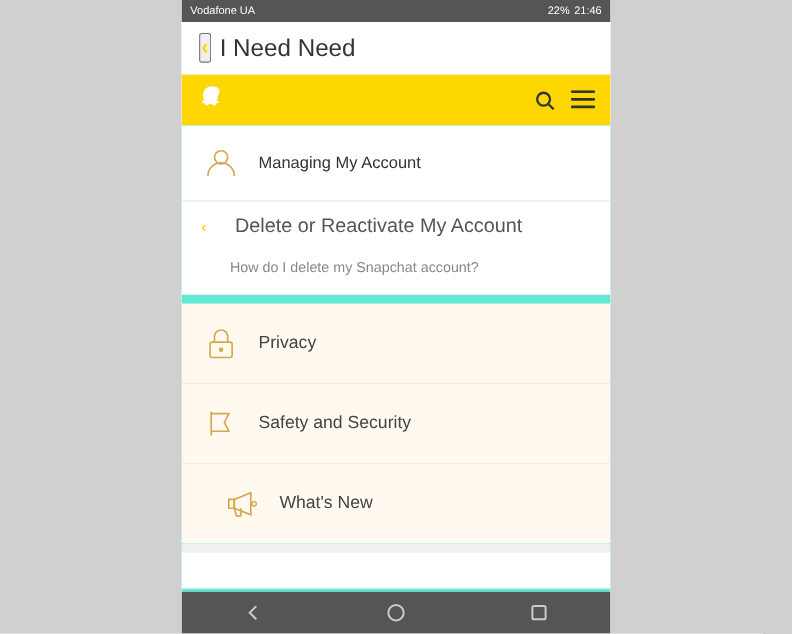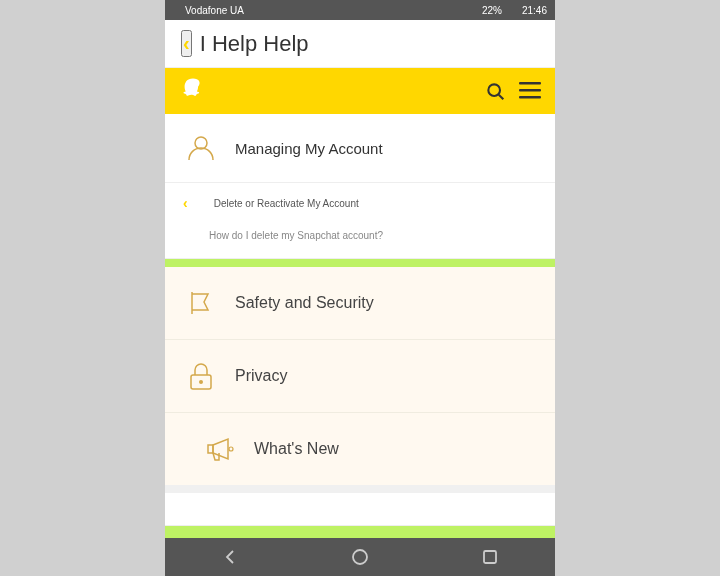--- a/index.html
+++ b/index.html
@@ -25,22 +25,22 @@
       background: #555;
       color: #fff;
       font-size: 10px;
       padding: 2px 8px;
       display: flex;
       justify-content: space-between;
       align-items: center;
       height: 20px;
       flex-shrink: 0;
     }
-    .status-left { display: flex; align-items: center; gap: 2px; margin-left: 12px; }
-    .status-right { display: flex; align-items: flex-start; gap: 20px; margin-left: 41px; }
+    .status-left { display: flex; align-items: center; gap: 2px; }
+    .status-right { display: flex; align-items: flex-start; gap: 4px; margin-left: 41px; }
     .nav-header {
       background: #fff;
       padding: 10px 16px;
       display: flex;
       align-items: center;
       gap: 8px;
       border-bottom: 1px solid #eee;
       flex-shrink: 0;
     }
     .back-arrow {
@@ -77,21 +77,21 @@
       border: none;
       cursor: pointer;
       font-size: 18px;
       color: #333;
       display: flex;
       align-items: center;
     }
     .content {
       flex: 1;
       overflow-y: auto;
-      background: #bef264;
+      background: #5eead4;
     }
     .menu-item {
       background: #fff;
       border-bottom: 1px solid #eee;
       display: flex;
       align-items: center;
       padding: 16px 18px;
       gap: 16px;
       cursor: pointer;
     }
@@ -118,31 +118,31 @@
       padding: 12px 18px;
       gap: 10px;
       cursor: pointer;
     }
     .expanded-header .chevron {
       color: #FFD700;
       font-size: 14px;
       font-weight: bold;
     }
     .expanded-header .header-text {
-      font-size: 10px;
+      font-size: 18px;
       color: #555;
       padding-left: 16px;
     }
     .sub-links {
       padding: 2px 0 12px 44px;
     }
     .sub-link {
       display: block;
       padding: 5px 16px 5px 0;
-      font-size: 10px;
+      font-size: 13px;
       color: #888;
       cursor: pointer;
       text-decoration: none;
     }
     .category-section {
       background: #fff9f0;
       margin: 8px 0 0 0;
     }
     .category-item {
       display: flex;
@@ -208,21 +208,21 @@
       <span>Vodafone UA</span>
     </div>
     <div class="status-right">
       <span>22%</span>
       <span>21:46</span>
     </div>
   </div>
 
   <div class="nav-header">
     <button class="back-arrow">‹</button>
-    <span class="page-title">I Help Help</span>
+    <span class="page-title">I Need Need</span>
   </div>
 
   <div class="yellow-bar">
     <div class="snapchat-logo">
       <svg viewBox="0 0 100 100" xmlns="http://www.w3.org/2000/svg">
         <path d="M50 5C28 5 20 20 20 35c0 8 2 13 4 17l-6 2c-1 0-2 1-2 2s1 2 3 3c5 1 7 3 8 6 0 1 1 2 3 2 1 0 3-1 5-2 3-1 6-2 9-2 2 0 4 0 6 1 4 2 6 3 8 3 2 0 3-1 3-2 1-3 3-5 8-6 2-1 3-2 3-3s-1-2-2-2l-6-2c2-4 4-9 4-17C80 20 72 5 50 5z" fill="#fff"></path>
       </svg>
     </div>
     <div class="bar-icons">
       <button class="icon-btn">
@@ -260,37 +260,37 @@
       </div>
       <div class="sub-links">
         <a class="sub-link">How do I delete my Snapchat account?</a>
       </div>
     </div>
 
     <div class="category-section">
 
       <div class="category-item">
         <div class="category-icon">
-          <svg width="30" height="30" viewBox="0 0 30 30" fill="none" stroke="#d4a84b" stroke-width="1.5">
-            <line x1="6" y1="4" x2="6" y2="26"></line>
-            <path d="M6 6 L22 6 L18 14 L22 22 L6 22"></path>
-          </svg>
-        </div>
-        <span class="category-label">Safety and Security</span>
-      </div>
-
-      <div class="category-item">
-        <div class="category-icon">
           <svg width="28" height="30" viewBox="0 0 28 30" fill="none" stroke="#d4a84b" stroke-width="1.5">
             <rect x="4" y="14" width="20" height="14" rx="2"></rect>
             <path d="M8 14v-5a6 6 0 0 1 12 0v5"></path>
             <circle cx="14" cy="21" r="2" fill="#d4a84b" stroke="none"></circle>
           </svg>
         </div>
         <span class="category-label">Privacy</span>
+      </div>
+
+      <div class="category-item">
+        <div class="category-icon">
+          <svg width="30" height="30" viewBox="0 0 30 30" fill="none" stroke="#d4a84b" stroke-width="1.5">
+            <line x1="6" y1="4" x2="6" y2="26"></line>
+            <path d="M6 6 L22 6 L18 14 L22 22 L6 22"></path>
+          </svg>
+        </div>
+        <span class="category-label">Safety and Security</span>
       </div>
 
       <div class="category-item">
         <div class="category-icon">
           <svg width="32" height="30" viewBox="0 0 32 30" fill="none" stroke="#d4a84b" stroke-width="1.5">
             <path d="M4 11 L4 19 L9 19 L9 11 Z"></path>
             <path d="M9 11 L24 5 L24 25 L9 19 Z"></path>
             <path d="M9 19 L11 26 L15 26 L15 19"></path>
             <circle cx="27" cy="15" r="2" stroke="#d4a84b" stroke-width="1.2"></circle>
           </svg>

